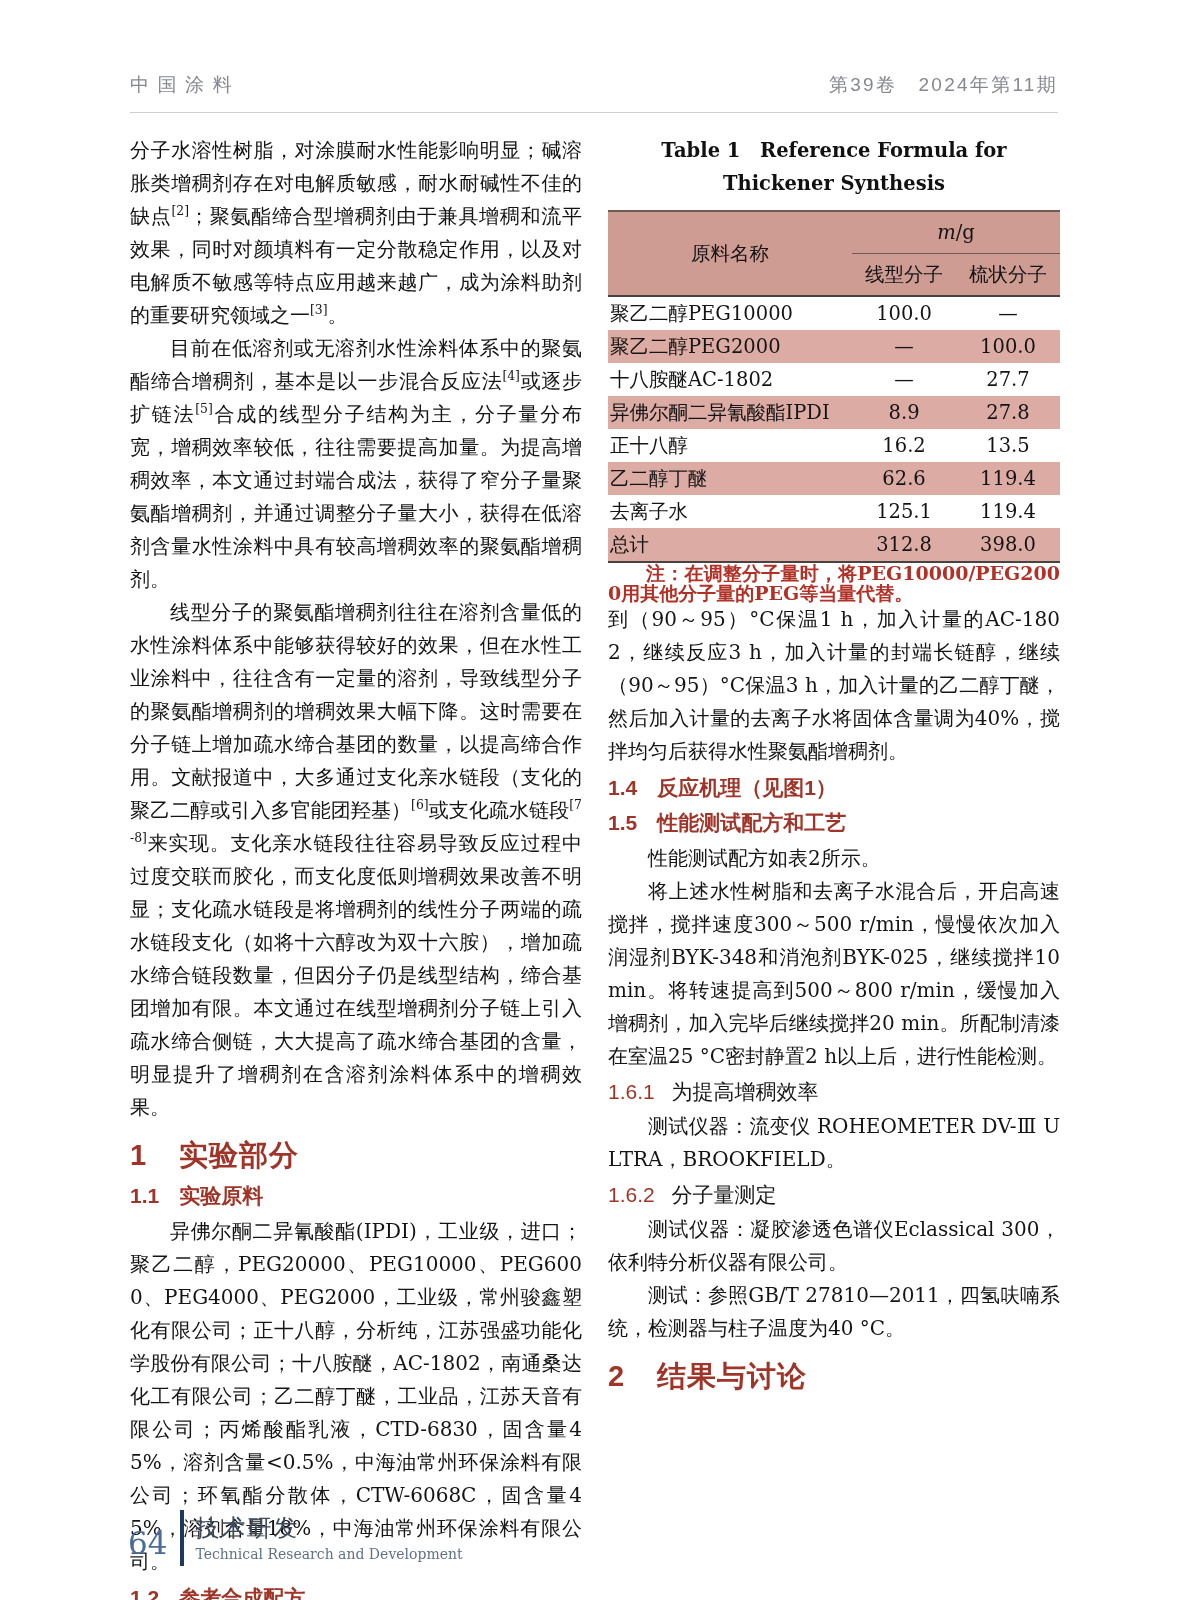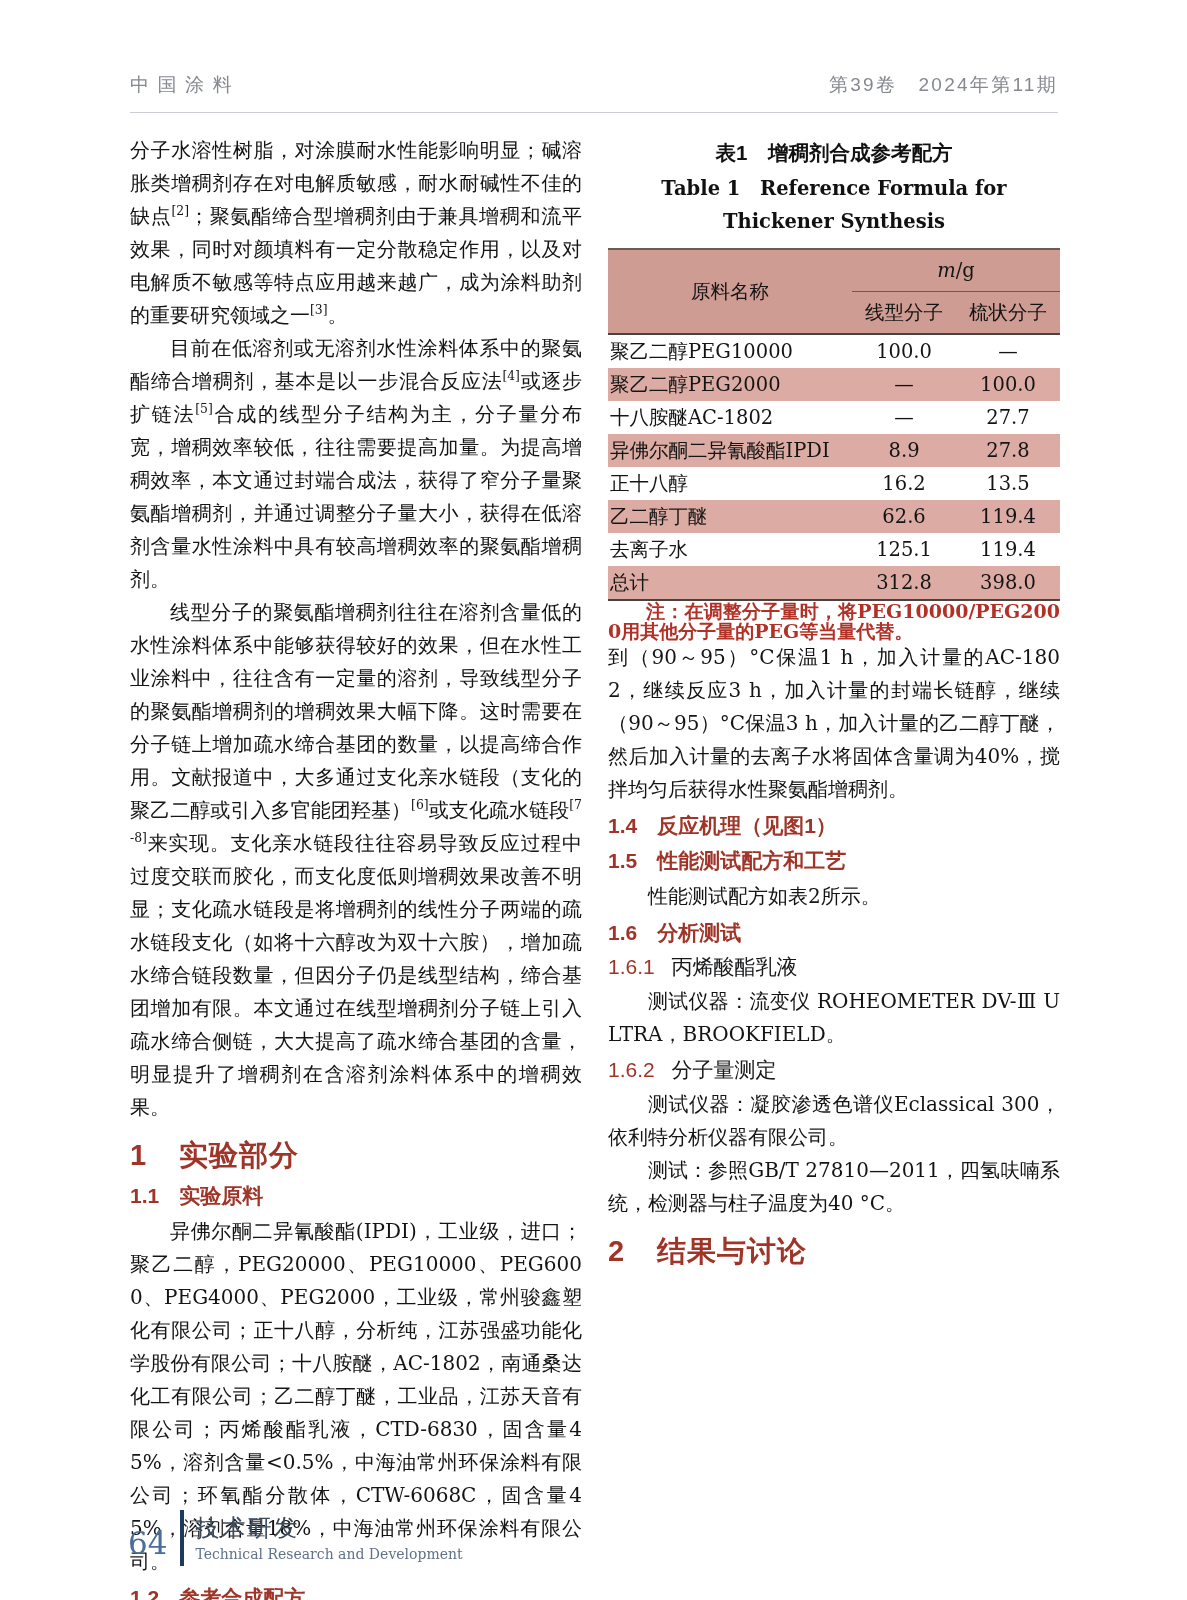--- a/index.html
+++ b/index.html
@@ -85,21 +85,20 @@
     <p class="ind">异佛尔酮二异氰酸酯(IPDI)，工业级，进口；聚乙二醇，PEG20000、PEG10000、PEG6000、PEG4000、PEG2000，工业级，常州骏鑫塑化有限公司；正十八醇，分析纯，江苏强盛功能化学股份有限公司；十八胺醚，AC-1802，南通桑达化工有限公司；乙二醇丁醚，工业品，江苏天音有限公司；丙烯酸酯乳液，CTD-6830，固含量45%，溶剂含量&lt;0.5%，中海油常州环保涂料有限公司；环氧酯分散体，CTW-6068C，固含量45%，溶剂含量18%，中海油常州环保涂料有限公司。</p>
 
     <div class="h-sub">
       <span class="hnum">1.2</span><span>参考合成配方</span>
     </div>
 
   </div>
 
   <div class="col">
 
-    <div class="tbl-title-cn">表1　增稠剂合成参考配方</div>
     <div class="tbl-title-en">Table 1　Reference Formula for Thickener Synthesis</div>
 
     <table class="formula">
       <thead>
         <tr>
           <th class="name-h" rowspan="2">原料名称</th>
           <th class="mg-h" colspan="2"><span class="mg-it">m</span><span class="mg-g">/g</span></th>
         </tr>
         <tr>
           <th>线型分子</th>
@@ -154,26 +153,24 @@
 
     <p>到（90～95）°C保温1 h，加入计量的AC-1802，继续反应3 h，加入计量的封端长链醇，继续（90～95）°C保温3 h，加入计量的乙二醇丁醚，然后加入计量的去离子水将固体含量调为40%，搅拌均匀后获得水性聚氨酯增稠剂。</p>
 
     <div class="h-sub">
       <span class="hnum">1.4</span><span>反应机理（见图1）</span>
     </div>
     <div class="h-sub">
       <span class="hnum">1.5</span><span>性能测试配方和工艺</span>
     </div>
     <p class="ind">性能测试配方如表2所示。</p>
+    <p class="ind">将上述水性树脂和去离子水混合后，开启高速搅拌，搅拌速度300～500 r/min，慢慢依次加入润湿剂BYK-348和消泡剂BYK-025，继续搅拌10 min。将转速提高到500～800 r/min，缓慢加入增稠剂，加入完毕后继续搅拌20 min。所配制清漆在室温25 °C密封静置2 h以上后，进行性能检测。</p>
 
-    <div class="h-sub">
-      <span class="hnum">1.6</span><span>分析测试</span>
-    </div>
     <div class="h-subsub">
-      <span class="hnum">1.6.1</span><span>丙烯酸酯乳液</span>
+      <span class="hnum">1.6.1</span><span>为提高增稠效率</span>
     </div>
     <p class="ind">测试仪器：流变仪 ROHEOMETER DV-Ⅲ ULTRA，BROOKFIELD。</p>
 
     <div class="h-subsub">
       <span class="hnum">1.6.2</span><span>分子量测定</span>
     </div>
     <p class="ind">测试仪器：凝胶渗透色谱仪Eclassical 300，依利特分析仪器有限公司。</p>
     <p class="ind">测试：参照GB/T 27810—2011，四氢呋喃系统，检测器与柱子温度为40 °C。</p>
 
     <div class="h-main">

